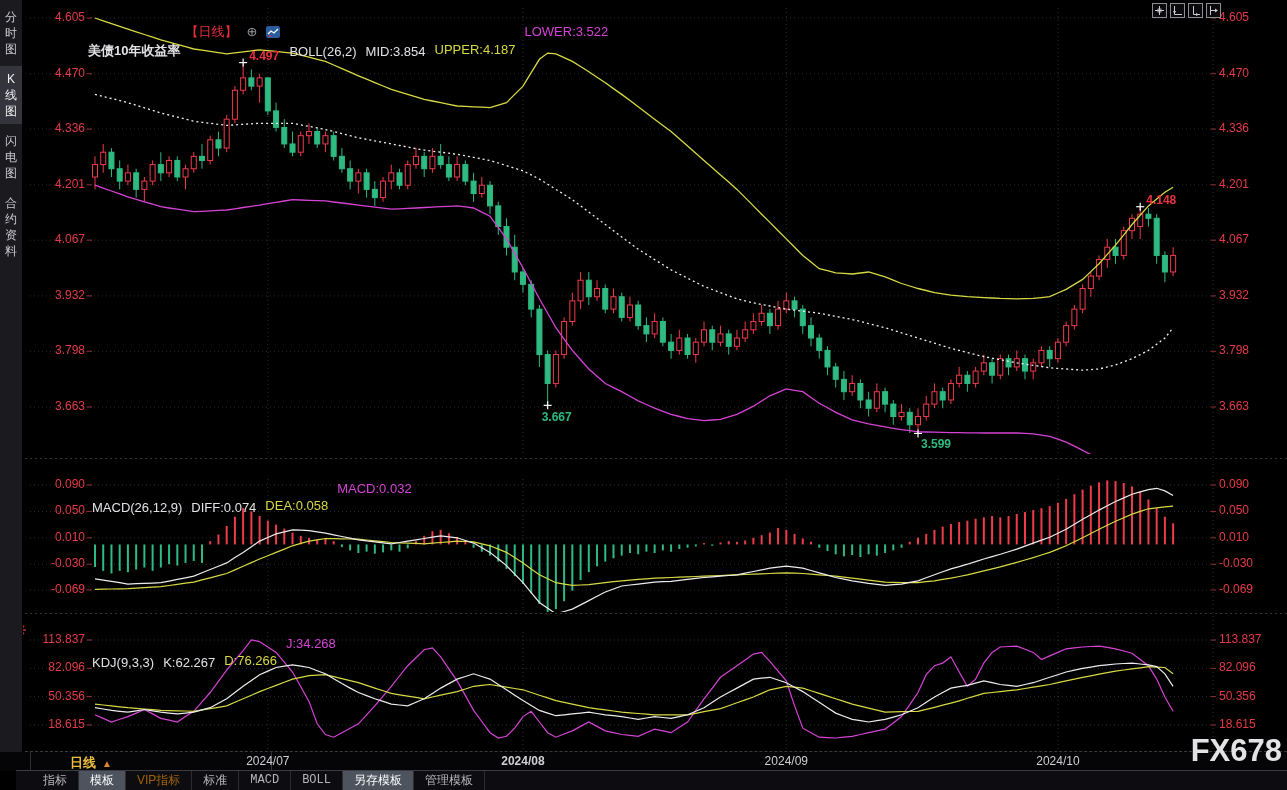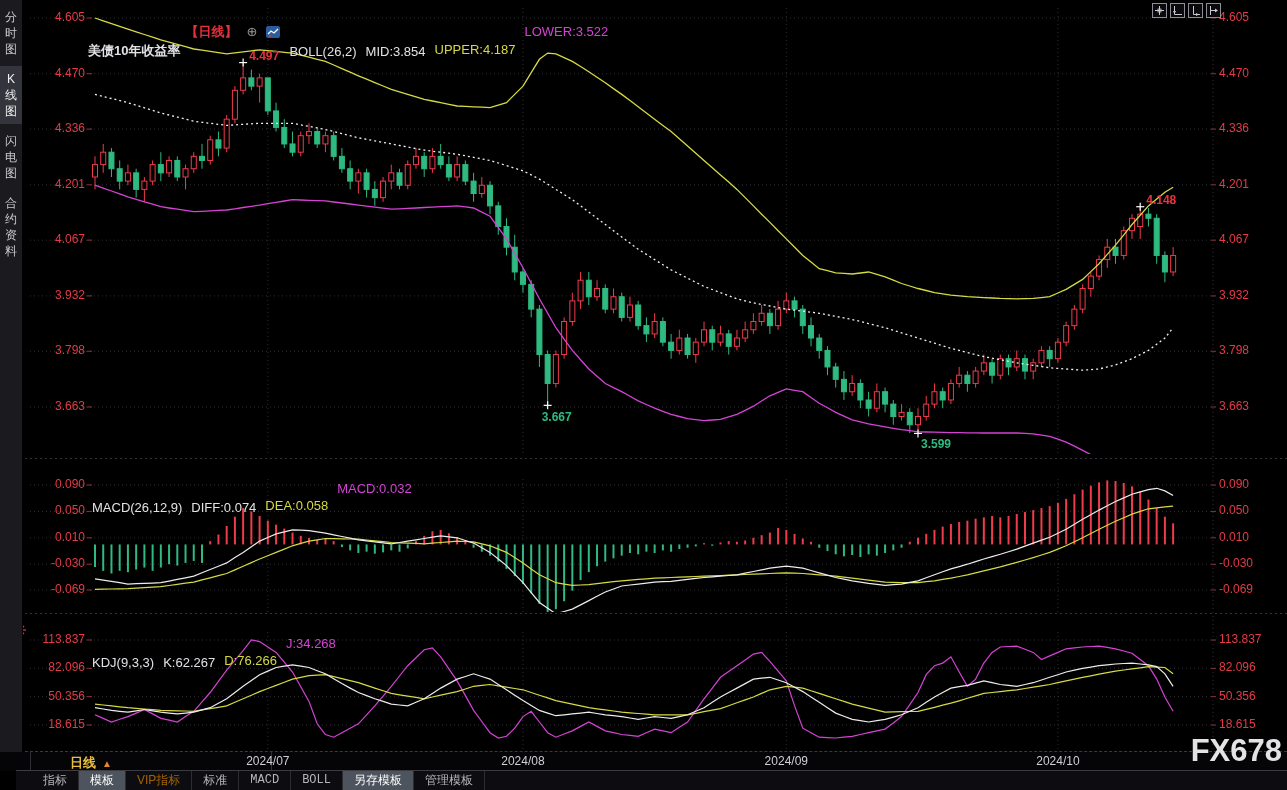--- a/index.html
+++ b/index.html
@@ -581,21 +581,21 @@
       <div class="side-tab">
         <div>合</div>
         <div>约</div>
         <div>资</div>
         <div>料</div>
       </div>
     </aside>
 
   <div id="labels">
       <div class="xdate" style="left: 227.83px; top: 754px;">2024/07</div>
-      <div class="xdate" style="left: 482.96px; top: 754px;">2024/08</div>
+      <div class="xdate" style="left: 482.96px; top: 754px; font-weight: bold;">2024/08</div>
       <div class="xdate" style="left: 746.32px; top: 754px;">2024/09</div>
       <div class="xdate" style="left: 1017.91px; top: 754px;">2024/10</div>
       <div class="ylab" style="left: 30px; top: 10px; width: 55px; text-align: right;">4.605</div>
       <div class="ylab" style="left: 1219px; top: 10px;">4.605</div>
       <div class="ylab" style="left: 30px; top: 65.7483px; width: 55px; text-align: right;">4.470</div>
       <div class="ylab" style="left: 1219px; top: 65.7483px;">4.470</div>
       <div class="ylab" style="left: 30px; top: 121.084px; width: 55px; text-align: right;">4.336</div>
       <div class="ylab" style="left: 1219px; top: 121.084px;">4.336</div>
       <div class="ylab" style="left: 30px; top: 176.832px; width: 55px; text-align: right;">4.201</div>
       <div class="ylab" style="left: 1219px; top: 176.832px;">4.201</div>
@@ -622,21 +622,21 @@
       <div class="ylab" style="left: 30px; top: 660.334px; width: 55px; text-align: right;">82.096</div>
       <div class="ylab" style="left: 1219px; top: 660.334px;">82.096</div>
       <div class="ylab" style="left: 30px; top: 688.667px; width: 55px; text-align: right;">50.356</div>
       <div class="ylab" style="left: 1219px; top: 688.667px;">50.356</div>
       <div class="ylab" style="left: 30px; top: 717.001px; width: 55px; text-align: right;">18.615</div>
       <div class="ylab" style="left: 1219px; top: 717.001px;">18.615</div>
     </div>
 
   <div class="hdr" style="left:88px;top:3px;">
     <span class="w" style="font-weight:bold">美债10年收益率</span>
-    <span class="r" style="font-weight:bold;margin-left:-4px">【日线】</span>
+    <span class="r" style="font-weight:normal;margin-left:-4px">【日线】</span>
     <span class="gicon">⊕</span>
     <span class="chart-style-icon">
       <svg width="14" height="12">
           <rect x="0" y="0" width="14" height="12" rx="2" fill="#2b5c9e"></rect>
       <polyline points="2,8 5,5 8,7 12,3" fill="none" stroke="#fff" stroke-width="1.3"></polyline>
       <line x1="4" y1="9" x2="4" y2="11" stroke="#e8333f" stroke-width="1.5"></line>
         </svg>
     </span>
     <span class="w">BOLL(26,2)</span>
     <span class="w">MID:3.854</span>

